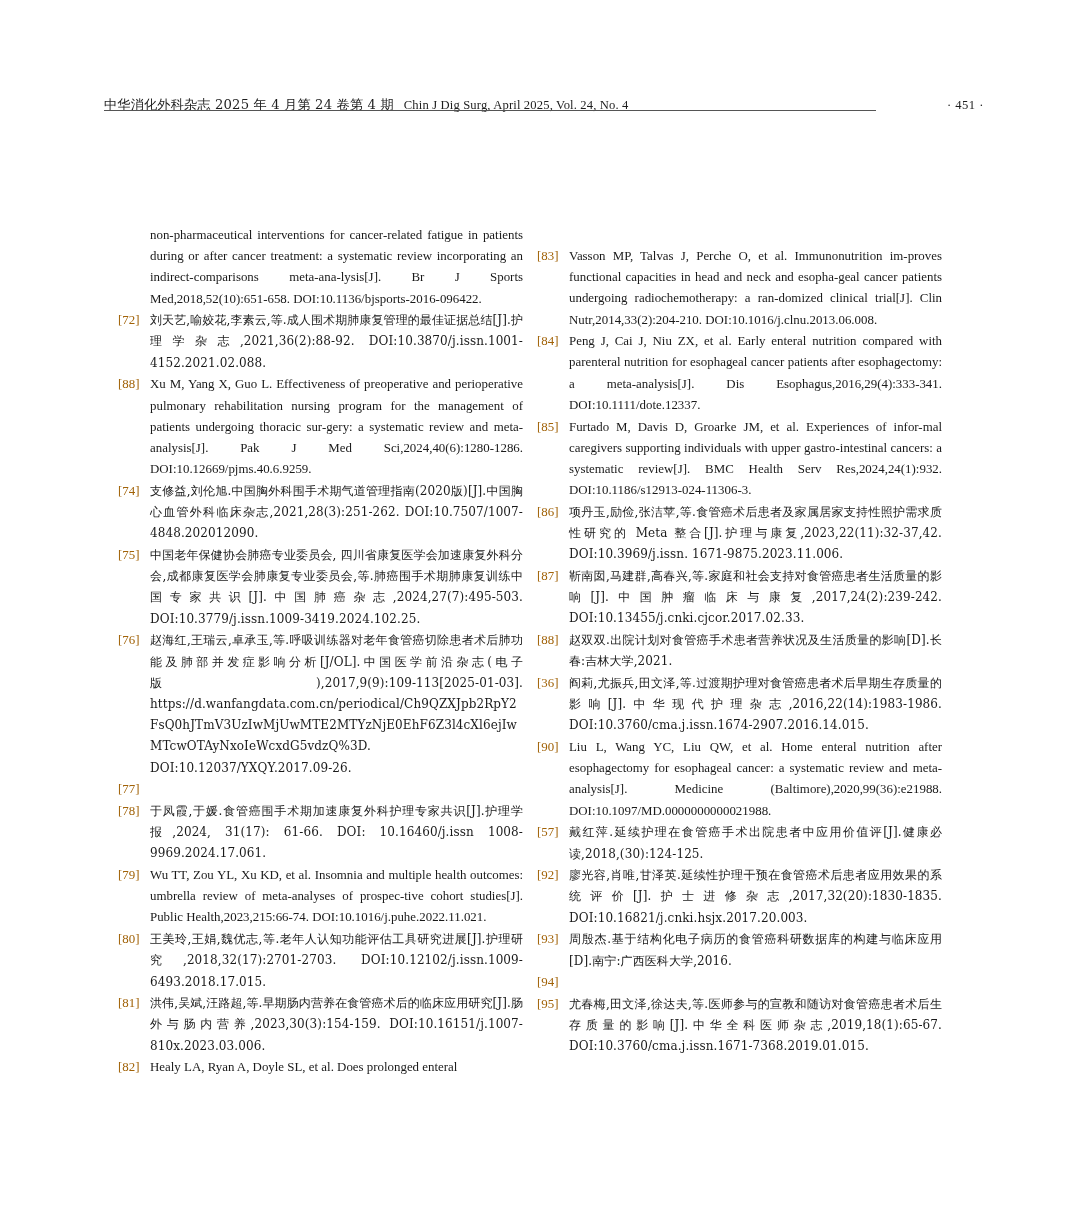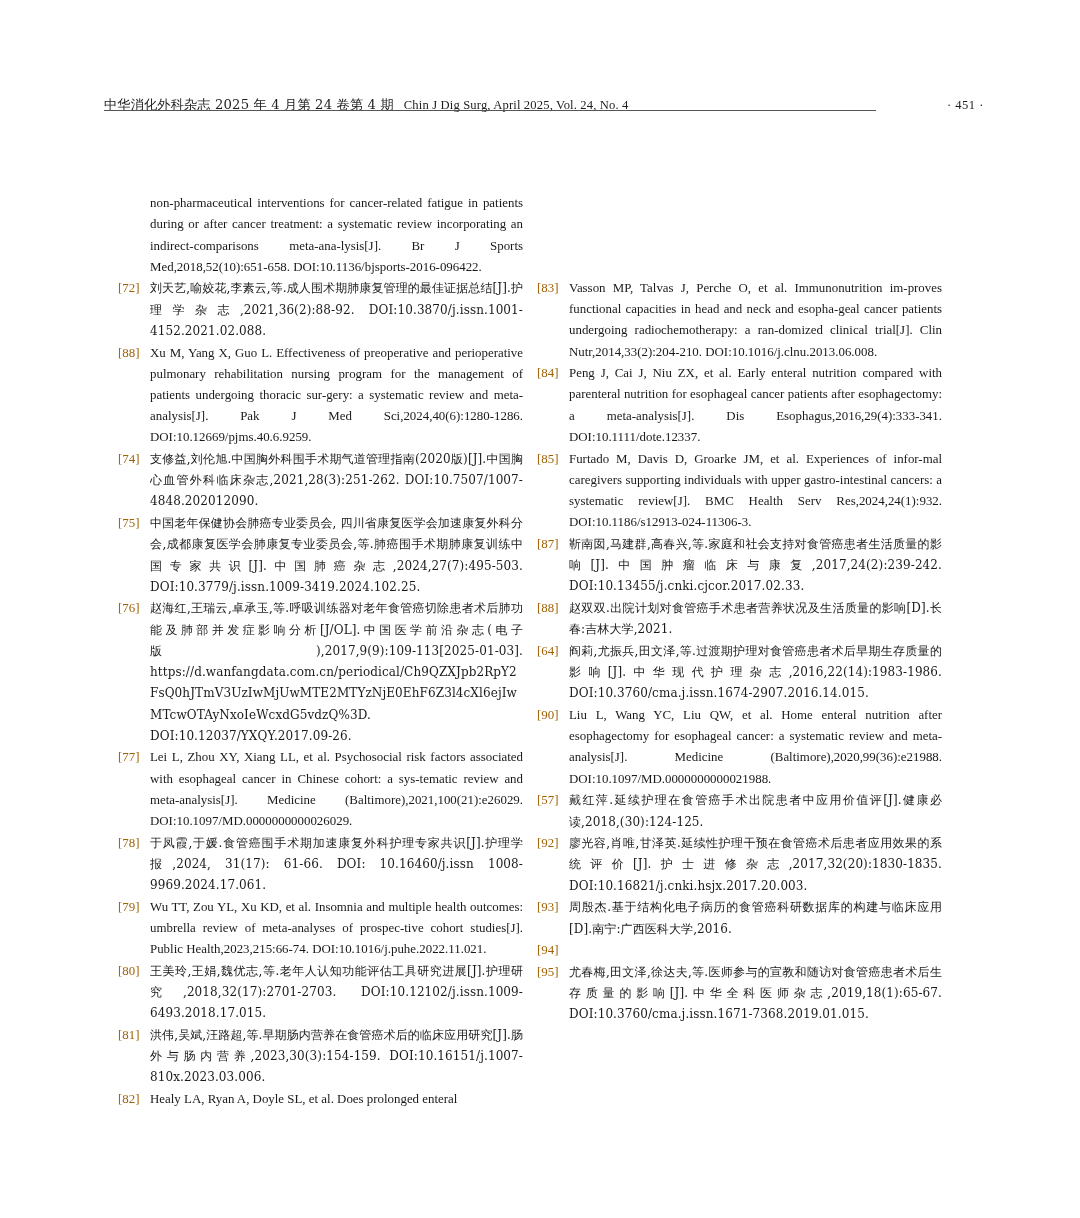--- a/index.html
+++ b/index.html
@@ -156,21 +156,20 @@
         <div class="ref">
           <div class="ref-num">[75]</div>
           <div class="ref-body cn">中国老年保健协会肺癌专业委员会, 四川省康复医学会加速康复外科分会,成都康复医学会肺康复专业委员会,等.肺癌围手术期肺康复训练中国专家共识[J].中国肺癌杂志,2024,27(7):495-503. DOI:10.3779/j.issn.1009-3419.2024.102.25.</div>
         </div>
         <div class="ref">
           <div class="ref-num">[76]</div>
           <div class="ref-body cn">赵海红,王瑞云,卓承玉,等.呼吸训练器对老年食管癌切除患者术后肺功能及肺部并发症影响分析[J/OL].中国医学前沿杂志(电子版),2017,9(9):109-113[2025-01-03]. https://d.wanfangdata.com.cn/periodical/Ch9QZXJpb2RpY2FsQ0hJTmV3UzIwMjUwMTE2MTYzNjE0EhF6Z3l4cXl6ejIwMTcwOTAyNxoIeWcxdG5vdzQ%3D. DOI:10.12037/YXQY.2017.09-26.</div>
         </div>
         <div class="ref">
           <div class="ref-num">[77]</div>
-          <div class="ref-body en">Lei L, Zhou XY, Xiang LL, et al. Psychosocial risk factors associated with esophageal cancer in Chinese cohort: a sys-tematic review and meta-analysis[J]. Medicine (Baltimore),2021,100(21):e26029. DOI:10.1097/MD.0000000000026029.</div>
         </div>
         <div class="ref">
           <div class="ref-num">[78]</div>
           <div class="ref-body cn">于凤霞,于媛.食管癌围手术期加速康复外科护理专家共识[J].护理学报,2024, 31(17): 61-66. DOI: 10.16460/j.issn 1008-9969.2024.17.061.</div>
         </div>
         <div class="ref">
           <div class="ref-num">[79]</div>
           <div class="ref-body en">Wu TT, Zou YL, Xu KD, et al. Insomnia and multiple health outcomes: umbrella review of meta-analyses of prospec-tive cohort studies[J]. Public Health,2023,215:66-74. DOI:10.1016/j.puhe.2022.11.021.</div>
         </div>
         <div class="ref">
@@ -193,29 +192,33 @@
         </div>
         <div class="ref">
           <div class="ref-num">[84]</div>
           <div class="ref-body en">Peng J, Cai J, Niu ZX, et al. Early enteral nutrition compared with parenteral nutrition for esophageal cancer patients after esophagectomy: a meta-analysis[J]. Dis Esophagus,2016,29(4):333-341. DOI:10.1111/dote.12337.</div>
         </div>
         <div class="ref">
           <div class="ref-num">[85]</div>
           <div class="ref-body en">Furtado M, Davis D, Groarke JM, et al. Experiences of infor-mal caregivers supporting individuals with upper gastro-intestinal cancers: a systematic review[J]. BMC Health Serv Res,2024,24(1):932. DOI:10.1186/s12913-024-11306-3.</div>
         </div>
         <div class="ref">
+          <div class="ref-num">[86]</div>
+          <div class="ref-body cn">项丹玉,励俭,张洁苹,等.食管癌术后患者及家属居家支持性照护需求质性研究的 Meta 整合[J].护理与康复,2023,22(11):32-37,42. DOI:10.3969/j.issn. 1671-9875.2023.11.006.</div>
+        </div>
+        <div class="ref">
           <div class="ref-num">[87]</div>
           <div class="ref-body cn">靳南囡,马建群,高春兴,等.家庭和社会支持对食管癌患者生活质量的影响[J].中国肿瘤临床与康复,2017,24(2):239-242. DOI:10.13455/j.cnki.cjcor.2017.02.33.</div>
         </div>
         <div class="ref">
           <div class="ref-num">[88]</div>
           <div class="ref-body cn">赵双双.出院计划对食管癌手术患者营养状况及生活质量的影响[D].长春:吉林大学,2021.</div>
         </div>
         <div class="ref">
-          <div class="ref-num">[64]</div>
+          <div class="ref-num">[36]</div>
           <div class="ref-body cn">阎莉,尤振兵,田文泽,等.过渡期护理对食管癌患者术后早期生存质量的影响[J].中华现代护理杂志,2016,22(14):1983-1986. DOI:10.3760/cma.j.issn.1674-2907.2016.14.015.</div>
         </div>
         <div class="ref">
           <div class="ref-num">[90]</div>
           <div class="ref-body en">Liu L, Wang YC, Liu QW, et al. Home enteral nutrition after esophagectomy for esophageal cancer: a systematic review and meta-analysis[J]. Medicine (Baltimore),2020,99(36):e21988. DOI:10.1097/MD.0000000000021988.</div>
         </div>
         <div class="ref">
           <div class="ref-num">[57]</div>
           <div class="ref-body cn">戴红萍.延续护理在食管癌手术出院患者中应用价值评[J].健康必读,2018,(30):124-125.</div>
         </div>

